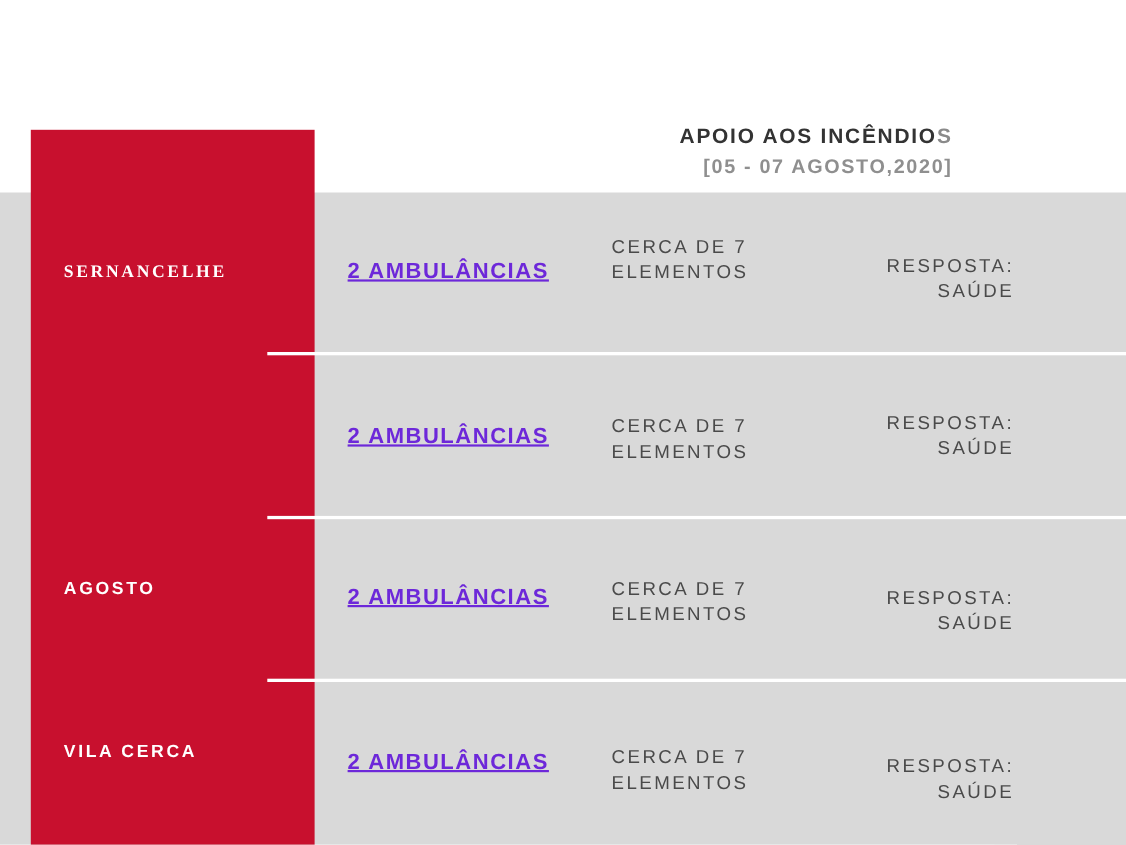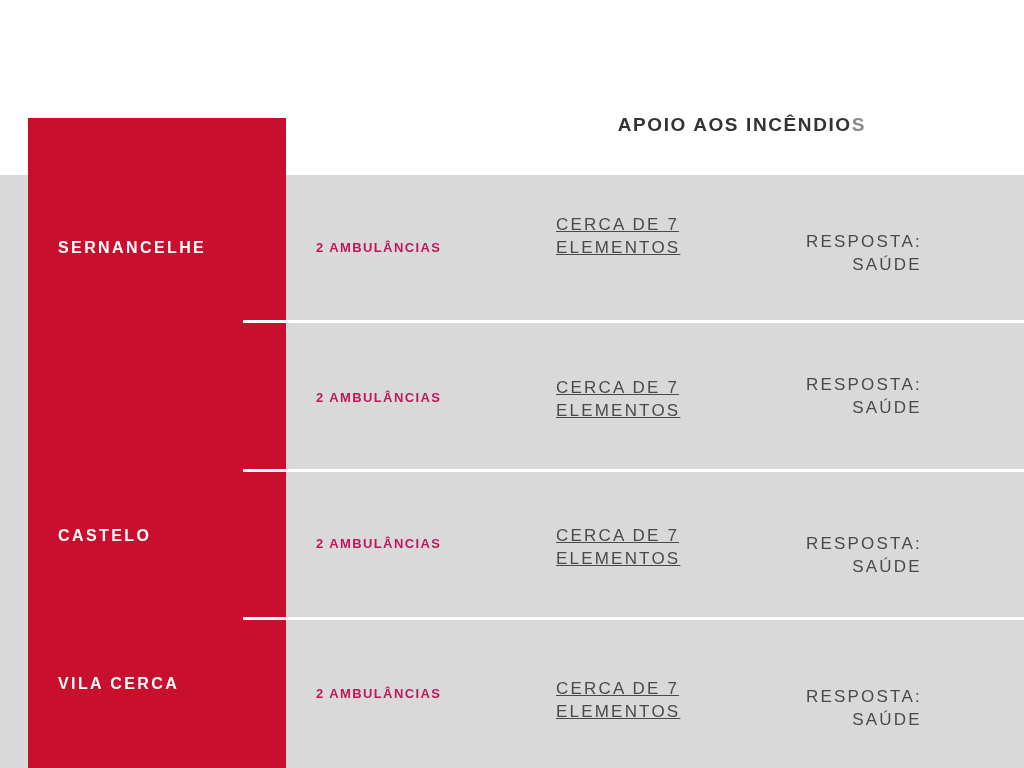--- a/index.html
+++ b/index.html
@@ -98,45 +98,45 @@
     width: 220px;
     color: #ffffff;
     font-size: 16px;
     font-weight: bold;
     letter-spacing: 2.4px;
     line-height: 21px;
   }
   .cell-vehicles {
     left: 316px;
     width: 230px;
-    color: #be185d;
-    font-size: 13px;
+    color: #6d28d9;
+    font-size: 20px;
     font-weight: bold;
     letter-spacing: 1.4px;
+    text-decoration: underline;
   }
   .cell-people {
     left: 556px;
     width: 230px;
     color: #4a4a4a;
     font-size: 17px;
     letter-spacing: 2.2px;
     line-height: 23px;
-    text-decoration: underline;
   }
   .cell-response {
     left: 806px;
     width: 210px;
     color: #4a4a4a;
     font-size: 17px;
     letter-spacing: 2.2px;
     line-height: 23px;
     text-align: right;
   }
   
-  .row-0 .cell-region { transform: translateY(-2px); }
+  .row-0 .cell-region { transform: translateY(-2px); font-family: Liberation Serif, serif; }
   .row-0 .cell-vehicles { transform: translateY(-2px); }
   .row-0 .cell-people { transform: translateY(-13px); }
   .row-0 .cell-response { transform: translateY(4px); }
 
   .row-1 .cell-region { transform: translateY(-3px); }
   .row-1 .cell-vehicles { transform: translateY(0px); }
   .row-1 .cell-people { transform: translateY(2px); }
   .row-1 .cell-response { transform: translateY(-1px); }
 
   .row-2 .cell-region { transform: translateY(-10px); }
@@ -154,20 +154,21 @@
 </head>
 <body>
 
 <div class="page">
 
   <div class="grey-panel"></div>
   <div class="red-bar"></div>
 
   <div class="header">
     <div class="header-title"><span>APOIO AOS INCÊNDIO</span><span class="tail">S</span></div>
+    <div class="header-sub">[05 - 07 AGOSTO,2020]</div>
   </div>
 
   <div class="rows">
 
     <div class="row row-0">
       <div class="cell cell-region multiline">SERNANCELHE</div>
       <div class="cell cell-vehicles multiline">2 AMBULÂNCIAS</div>
       <div class="cell cell-people multiline">CERCA DE 7
 ELEMENTOS</div>
       <div class="cell cell-response multiline">RESPOSTA:
@@ -178,21 +179,21 @@
     <div class="row row-1">
       <div class="cell cell-vehicles multiline">2 AMBULÂNCIAS</div>
       <div class="cell cell-people multiline">CERCA DE 7
 ELEMENTOS</div>
       <div class="cell cell-response multiline">RESPOSTA:
 SAÚDE</div>
       <div class="divider"></div>
     </div>
 
     <div class="row row-2">
-      <div class="cell cell-region multiline">CASTELO</div>
+      <div class="cell cell-region multiline">AGOSTO</div>
       <div class="cell cell-vehicles multiline">2 AMBULÂNCIAS</div>
       <div class="cell cell-people multiline">CERCA DE 7
 ELEMENTOS</div>
       <div class="cell cell-response multiline">RESPOSTA:
 SAÚDE</div>
       <div class="divider"></div>
     </div>
 
     <div class="row row-3">
       <div class="cell cell-region multiline">VILA CERCA</div>

